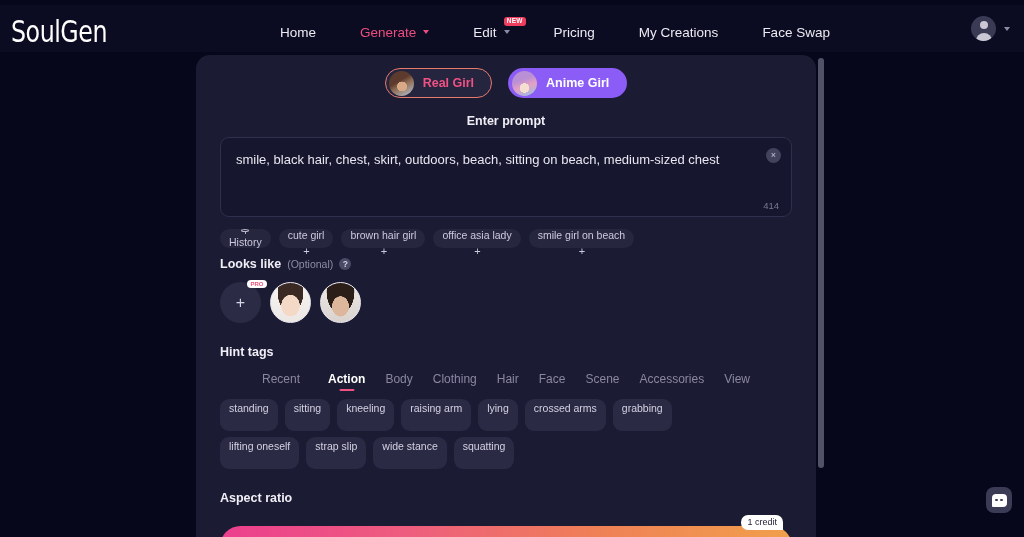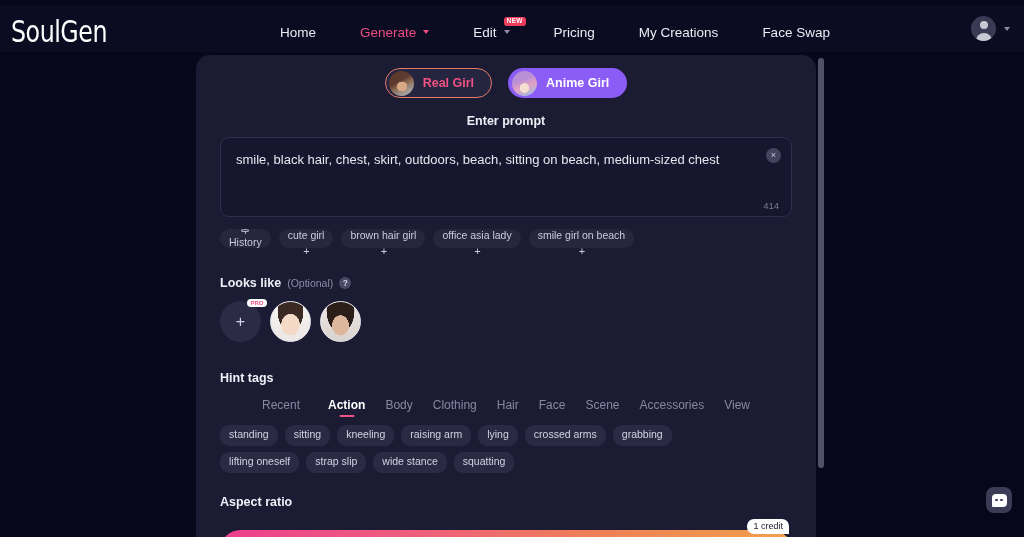--- a/index.html
+++ b/index.html
@@ -150,21 +150,21 @@
     width: 8px; height: 8px; border: 1px solid #b9b6ca; border-radius: 50%;
     position: relative;
   }
   .clock-icon::after {
     content: ""; position: absolute; left: 2.6px; top: 1.3px;
     width: 1px; height: 2.6px; background: #b9b6ca;
   }
   .chip .plus { font-size: 11px; color: #cdcade; margin-left: 1px; }
 
   
-  .looks-label { margin-top: 28px; }
+  .looks-label { margin-top: 9px; }
   .faces-row { display: flex; align-items: center; gap: 9px; margin-top: 11px; }
   .add-face {
     position: relative; width: 41px; height: 41px; border-radius: 50%;
     background: #2b2b46; display: flex; align-items: center; justify-content: center;
     color: #d6d4e4; font-size: 16px; cursor: pointer;
   }
   .pro-badge {
     position: absolute; top: -2px; right: -6px;
     background: #ffffff; border-radius: 6px;
     padding: 1px 3.5px; font-size: 6px; font-weight: 700; line-height: 1;
@@ -182,49 +182,49 @@
       linear-gradient(#f7f4f2, #ece7e4);
   }
   .face-b {
     background:
       radial-gradient(ellipse at 50% 60%, #dcb79c 0 30%, transparent 31%),
       radial-gradient(ellipse at 50% 22%, #2b1d17 0 50%, transparent 51%),
       linear-gradient(#efe9e6, #d9d2cf);
   }
 
   
-  .hint-label { margin-top: 29px; }
+  .hint-label { margin-top: 22px; }
   .hint-tabs { display: flex; gap: 20px; margin-top: 13px; justify-content: center; }
   .hint-tab {
     position: relative; font-size: 12px; color: #8a87a1; cursor: pointer; padding-bottom: 5px;
   }
   .hint-tab.active { color: #ffffff; font-weight: 700; margin-left: 8px; }
   .hint-tab.active::after {
     content: ""; position: absolute; left: 50%; transform: translateX(-50%);
     bottom: 0; width: 15px; height: 2px; background: #ef5283; border-radius: 1px;
   }
   .tag-rows { margin-top: 8px; }
   .tag-row { display: flex; gap: 7px; margin-top: 6px; flex-wrap: wrap; }
   .tag {
-    height: 21px; padding: 0 9px; border-radius: 9px;
+    height: 32px; padding: 0 9px; border-radius: 9px;
     background: #2a2a45; font-size: 10.5px; color: #d4d1e2;
     line-height: 18px; cursor: pointer;
   }
 
   
   .aspect-label { margin-top: 22px; }
   .generate-wrap { position: relative; margin-top: 21px; }
   .generate-btn {
     height: 41px; border-radius: 21px;
     background: linear-gradient(90deg, #ec3f8e 0%, #ee5d7e 33%, #ef8056 66%, #f1a04b 100%);
     display: flex; align-items: center; justify-content: center;
     color: #ffffff; font-size: 13.5px; cursor: pointer;
   }
   .credit-badge {
-    position: absolute; right: 3px; top: -11px;
+    position: absolute; right: 9px; top: -11px;
     background: #ffffff; color: #1c1c30;
     font-size: 9px; padding: 2px 6px; border-radius: 7px 7px 0 7px;
     line-height: 1.2;
     text-align: right;
   }
 
   
   .chat-widget {
     position: absolute; right: 12px; bottom: 24px;
     width: 26px; height: 26px; border-radius: 8px;

